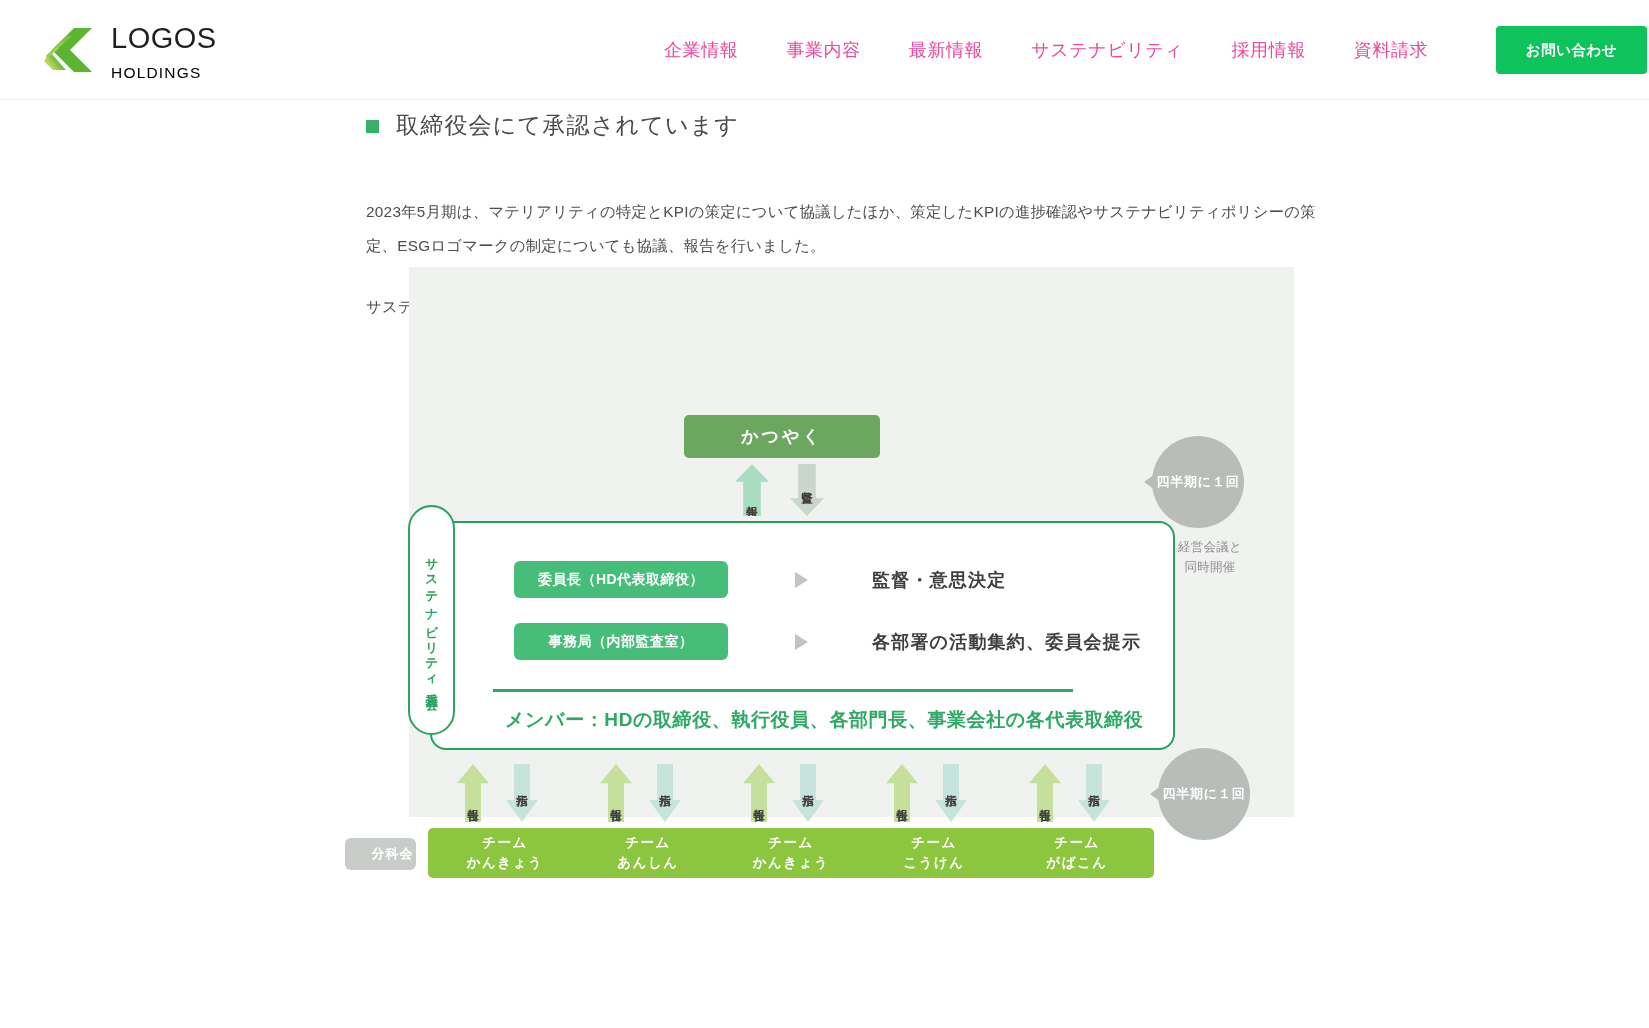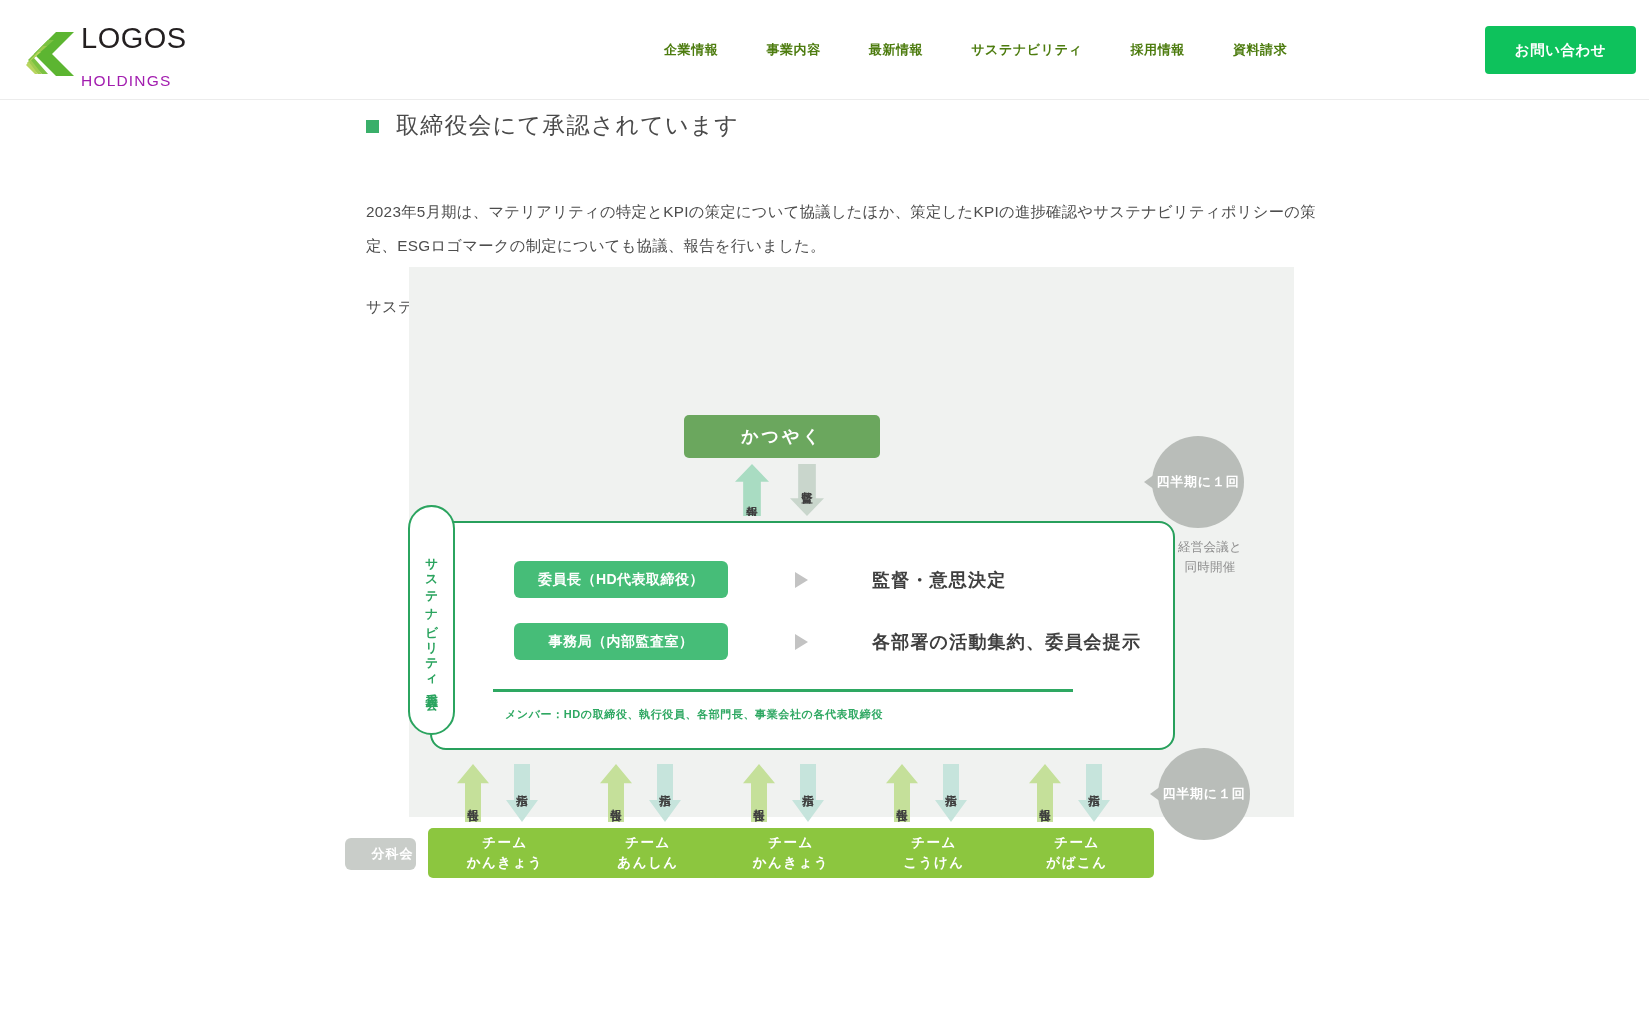--- a/index.html
+++ b/index.html
@@ -17,64 +17,63 @@
     top: 0; left: 0;
     width: 1649px;
     height: 100px;
     background: #ffffff;
     border-bottom: 1px solid #ececec;
     display: flex;
     align-items: center;
   }
   .logo {
     position: absolute;
-    left: 26px; top: 24px;
-    display: flex;
-    align-items: center;
-    gap: 7px;
+    left: 44px; top: 24px;
+    display: flex;
+    align-items: center;
+    gap: 19px;
   }
   .logo-mark { width: 48px; height: 52px; display: block; }
   .logo-text { display: flex; flex-direction: column; line-height: 1; }
   .logo-text .l1 {
     font-size: 29px;
     letter-spacing: 0.5px;
     color: #231f20;
     font-family: "Liberation Sans", sans-serif;
     font-weight: 400;
   }
   .logo-text .l2 {
     font-size: 15.5px;
     letter-spacing: 1.2px;
-    color: #a21caf;
-    margin-top: 20px;
+    color: #000000;
+    margin-top: 12px;
     font-family: "Liberation Sans", sans-serif;
     font-weight: 400;
   }
 
   .nav {
     position: absolute;
     left: 640px; top: 0;
     height: 100px;
     display: flex;
     align-items: center;
     gap: 0px;
   }
   .nav-item {
-    font-size: 13px;
-    color: #4d7c0f;
+    font-size: 18px;
+    color: #ec4899;
     letter-spacing: 0.6px;
     padding: 0 24px;
     cursor: pointer;
     white-space: nowrap;
-    font-weight: bold;
   }
 
   .contact-btn {
     position: absolute;
-    right: 13px; top: 26px;
+    right: 2px; top: 26px;
     width: 151px; height: 48px;
     background: #0ec25c;
     border-radius: 4px;
     color: #fff;
     font-size: 14.5px;
     font-weight: bold;
     letter-spacing: 0.5px;
     display: flex;
     align-items: center;
     justify-content: center;
@@ -247,21 +246,21 @@
   }
   .divider {
     position: absolute;
     left: 493px; top: 689px;
     width: 580px; height: 3px;
     background: #2ea862;
   }
   .members {
     position: absolute;
     left: 505px; top: 707px;
-    font-size: 11px;
+    font-size: 19px;
     font-weight: bold;
     color: #2ea862;
     letter-spacing: 0.6px;
     white-space: nowrap;
   }
 
   
   .circle {
     position: absolute;
     width: 92px; height: 92px;

